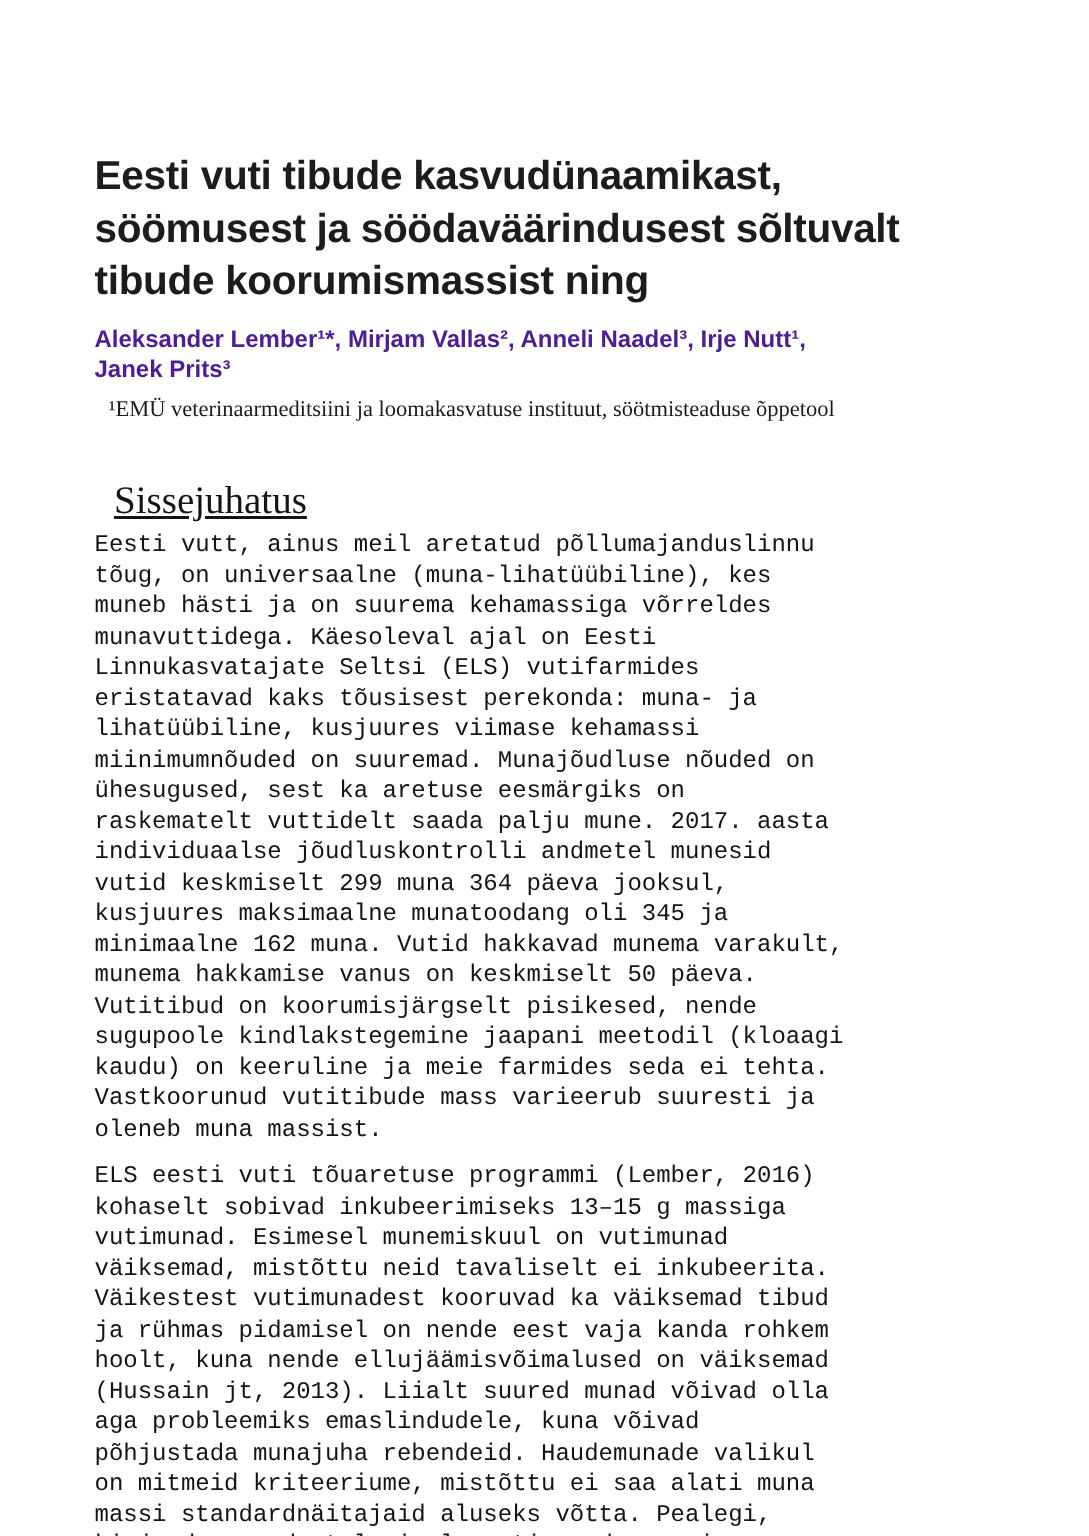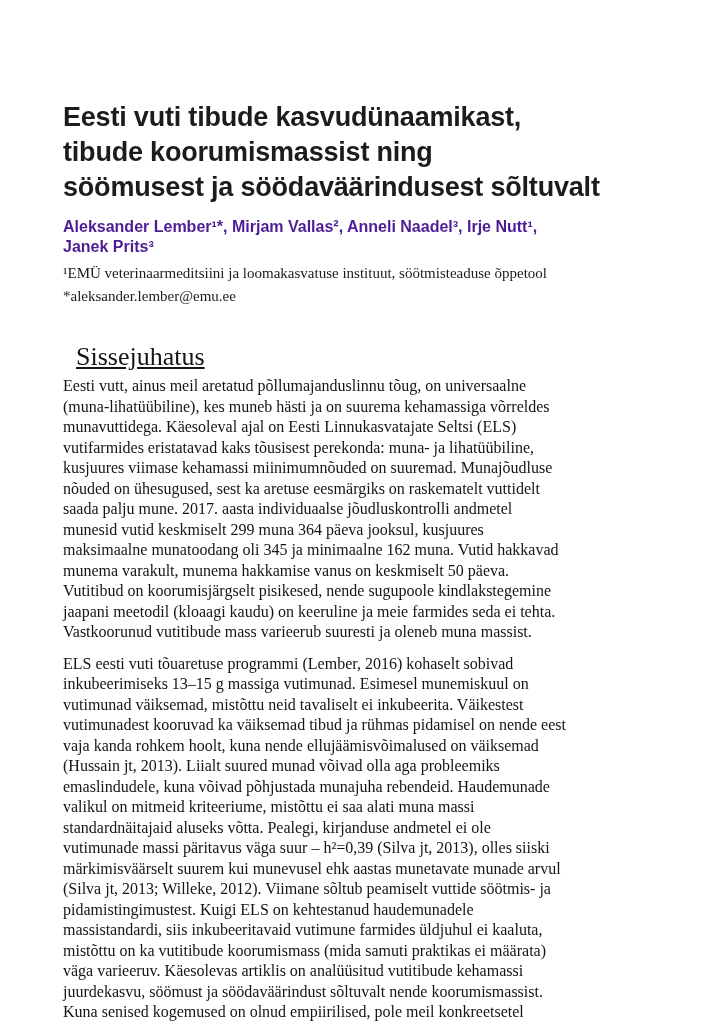--- a/index.html
+++ b/index.html
@@ -38,20 +38,21 @@
     font-size: 16px;
     line-height: 20px;
     color: #4c1d95;
   }
   .affil {
     margin: 0;
     font-family: "Liberation Serif", "DejaVu Serif", serif;
     font-size: 15px;
     line-height: 19px;
     color: #1b1b1b;
+    text-align: center;
   }
   .affil-first {
     margin-top: 7px;
   }
   .email {
     margin: 4px 0 0 0;
     font-family: "Liberation Serif", "DejaVu Serif", serif;
     font-size: 15px;
     line-height: 19px;
     color: #1b1b1b;
@@ -61,45 +62,44 @@
     padding-left: 13px;
     font-family: "Liberation Serif", "DejaVu Serif", serif;
     font-weight: 400;
     font-size: 26px;
     line-height: 30px;
     color: #141414;
     text-decoration: underline;
   }
   .body-par {
     margin: 4px 0 0 0;
-    font-family: Liberation Serif, serif;
+    font-family: Liberation Mono, monospace;
     font-size: 16px;
     line-height: 20.5px;
     text-align: left;
     color: #141414;
   }
   .body-par + .body-par {
     margin-top: 11px;
   }
 </style>
 </head>
 <body>
 
 <div class="page">
 
   <h1 class="title">
     <span class="title-line">Eesti vuti tibude kasvudünaamikast,</span>
+    <span class="title-line">söömusest ja söödaväärindusest sõltuvalt</span>
     <span class="title-line">tibude koorumismassist ning</span>
-    <span class="title-line">söömusest ja söödaväärindusest sõltuvalt</span>
   </h1>
 
   <p class="authors">Aleksander Lember¹*, Mirjam Vallas², Anneli Naadel³, Irje Nutt¹, Janek Prits³</p>
 
   <p class="affil affil-first">¹EMÜ veterinaarmeditsiini ja loomakasvatuse instituut, söötmisteaduse õppetool</p>
 
-  <p class="email">*aleksander.lember@emu.ee</p>
 
   <h2 class="section-heading">Sissejuhatus</h2>
 
   <p class="body-par">Eesti vutt, ainus meil aretatud põllumajanduslinnu tõug, on universaalne (muna-lihatüübiline), kes muneb hästi ja on suurema kehamassiga võrreldes munavuttidega. Käesoleval ajal on Eesti Linnukasvatajate Seltsi (ELS) vutifarmides eristatavad kaks tõusisest perekonda: muna- ja lihatüübiline, kusjuures viimase kehamassi miinimumnõuded on suuremad. Munajõudluse nõuded on ühesugused, sest ka aretuse eesmärgiks on raskematelt vuttidelt saada palju mune. 2017. aasta individuaalse jõudluskontrolli andmetel munesid vutid keskmiselt 299 muna 364 päeva jooksul, kusjuures maksimaalne munatoodang oli 345 ja minimaalne 162 muna. Vutid hakkavad munema varakult, munema hakkamise vanus on keskmiselt 50 päeva. Vutitibud on koorumisjärgselt pisikesed, nende sugupoole kindlakstegemine jaapani meetodil (kloaagi kaudu) on keeruline ja meie farmides seda ei tehta. Vastkoorunud vutitibude mass varieerub suuresti ja oleneb muna massist.</p>
   <p class="body-par">ELS eesti vuti tõuaretuse programmi (Lember, 2016) kohaselt sobivad inkubeerimiseks 13–15 g massiga vutimunad. Esimesel munemiskuul on vutimunad väiksemad, mistõttu neid tavaliselt ei inkubeerita. Väikestest vutimunadest kooruvad ka väiksemad tibud ja rühmas pidamisel on nende eest vaja kanda rohkem hoolt, kuna nende ellujäämisvõimalused on väiksemad (Hussain jt, 2013). Liialt suured munad võivad olla aga probleemiks emaslindudele, kuna võivad põhjustada munajuha rebendeid. Haudemunade valikul on mitmeid kriteeriume, mistõttu ei saa alati muna massi standardnäitajaid aluseks võtta. Pealegi, kirjanduse andmetel ei ole vutimunade massi päritavus väga suur – h²=0,39 (Silva jt, 2013), olles siiski märkimisväärselt suurem kui munevusel ehk aastas munetavate munade arvul (Silva jt, 2013; Willeke, 2012). Viimane sõltub peamiselt vuttide söötmis- ja pidamistingimustest. Kuigi ELS on kehtestanud haudemunadele massistandardi, siis inkubeeritavaid vutimune farmides üldjuhul ei kaaluta, mistõttu on ka vutitibude koorumismass (mida samuti praktikas ei määrata) väga varieeruv. Käesolevas artiklis on analüüsitud vutitibude kehamassi juurdekasvu, söömust ja söödaväärindust sõltuvalt nende koorumismassist. Kuna senised kogemused on olnud empiirilised, pole meil konkreetsetel katseandmetel põhinevaid järeldusi seni tehtud.</p>
 
 </div>
 
 </body></html>

